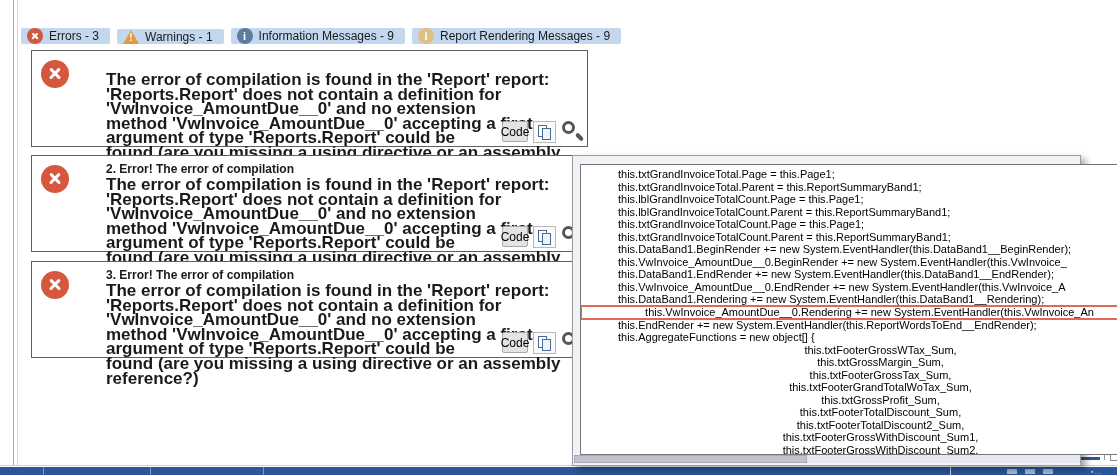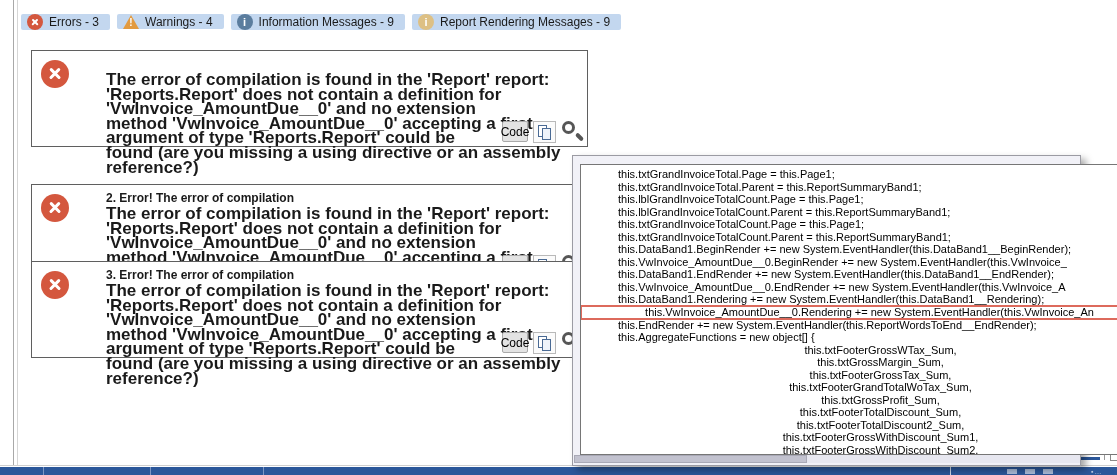--- a/index.html
+++ b/index.html
@@ -17,21 +17,21 @@
     width:1117px;height:475px;position:relative;overflow:hidden;
     background:#ffffff;font-family:"Liberation Sans",sans-serif;color:#1a1a1a;
   }
   
   .vline{position:absolute;top:0;width:1px;height:466px;}
   .vline.l1{left:13px;background:#a9a9a9;}
   .vline.l2{left:17px;background:#d6d6d6;}
   .bottom-line{position:absolute;left:0;top:465px;width:1117px;height:1px;background:#cfcfcf;}
 
   
-  .tabbar{position:absolute;left:21px;top:14px;height:22px;display:flex;align-items:flex-start;}
+  .tabbar{position:absolute;left:21px;top:22px;height:22px;display:flex;align-items:flex-end;}
   .tab{background:var(--tab-bg);display:flex;align-items:center;gap:6px;
        padding:0 11px 0 6px;border-radius:2px;font-size:12px;white-space:nowrap;cursor:default;}
   .tab-sep{width:1px;background:#9a9a9a;margin:3px 3px;}
 
   
   .circle-x{width:16px;height:16px;border-radius:50%;background:var(--error-red);position:relative;flex:0 0 auto;}
   .circle-x i{position:absolute;left:4px;top:7px;width:8px;height:2.4px;background:#fff;border-radius:1.5px;display:block;}
   .circle-x i.a{transform:rotate(45deg);} .circle-x i.b{transform:rotate(-45deg);}
   .tri-warn{position:relative;width:16px;height:15px;flex:0 0 auto;}
   .tri-warn .t{width:0;height:0;border-left:8px solid transparent;border-right:8px solid transparent;
@@ -41,21 +41,21 @@
        display:flex;align-items:center;justify-content:center;position:relative;flex:0 0 auto;font-style:normal;}
   .bubble-i.blue{background:var(--info-blue);}
   .bubble-i.tan{background:var(--render-tan);}
   .bubble-i::after{content:"";position:absolute;left:3px;bottom:-3px;width:0;height:0;
        border-left:3px solid transparent;border-right:3px solid transparent;border-top:4px solid inherit;}
   .bubble-i.blue::after{border-top-color:var(--info-blue);}
   .bubble-i.tan::after{border-top-color:var(--render-tan);}
 
   
   .error-block{position:absolute;left:31px;width:557px;height:97px;border:1px solid #5f5f5f;background:#fff;}
-  .error-block.b1{top:50px;} .error-block.b2{top:155px;margin-top:29px;} .error-block.b3{top:261px;padding-left:45px;}
+  .error-block.b1{top:50px;} .error-block.b2{top:155px;} .error-block.b3{top:261px;padding-left:45px;}
   .eb-icon{position:absolute;left:9px;top:9px;width:28px;height:28px;border-radius:50%;background:var(--error-red);}
   .eb-icon i{position:absolute;left:7px;top:12.4px;width:14px;height:3.4px;background:#fff;border-radius:2px;display:block;}
   .eb-icon i.a{transform:rotate(45deg);} .eb-icon i.b{transform:rotate(-45deg);}
   .eb-title{position:absolute;left:74px;top:6px;font-size:12px;font-weight:bold;}
   .eb-body{position:absolute;left:74px;top:22px;font-size:17px;line-height:14.6px;white-space:pre-line;width:472px;font-weight:bold;}
   .eb-buttons{position:absolute;right:3px;bottom:3px;display:flex;align-items:center;gap:5px;}
   .code-btn{width:26px;height:21px;background:#e3e3e3;border:1px solid #a9a9a9;border-radius:2px;
        font-size:12px;display:flex;align-items:center;justify-content:center;font-family:inherit;padding:0;}
   .copy-btn{width:23px;height:22px;border:1px solid #b9b9b9;background:#fbfbfb;position:relative;padding:0;}
   .copy-btn .p1{position:absolute;left:4px;top:3px;width:9px;height:12px;background:#fff;border:1px solid #4a6a94;}
@@ -104,21 +104,21 @@
         <i class="b"></i>
       </span>
     <span>Errors - 3</span>
   </div>
   <div class="tab-sep"></div>
   <div class="tab">
     <span class="tri-warn">
         <span class="t"></span>
         <span class="e">!</span>
       </span>
-    <span>Warnings - 4</span>
+    <span>Warnings - 1</span>
   </div>
   <div class="tab-sep"></div>
   <div class="tab">
     <span class="bubble-i blue">i</span>
     <span>Information Messages - 9</span>
   </div>
   <div class="tab-sep"></div>
   <div class="tab">
     <span class="bubble-i tan">i</span>
     <span>Report Rendering Messages - 9</span>

